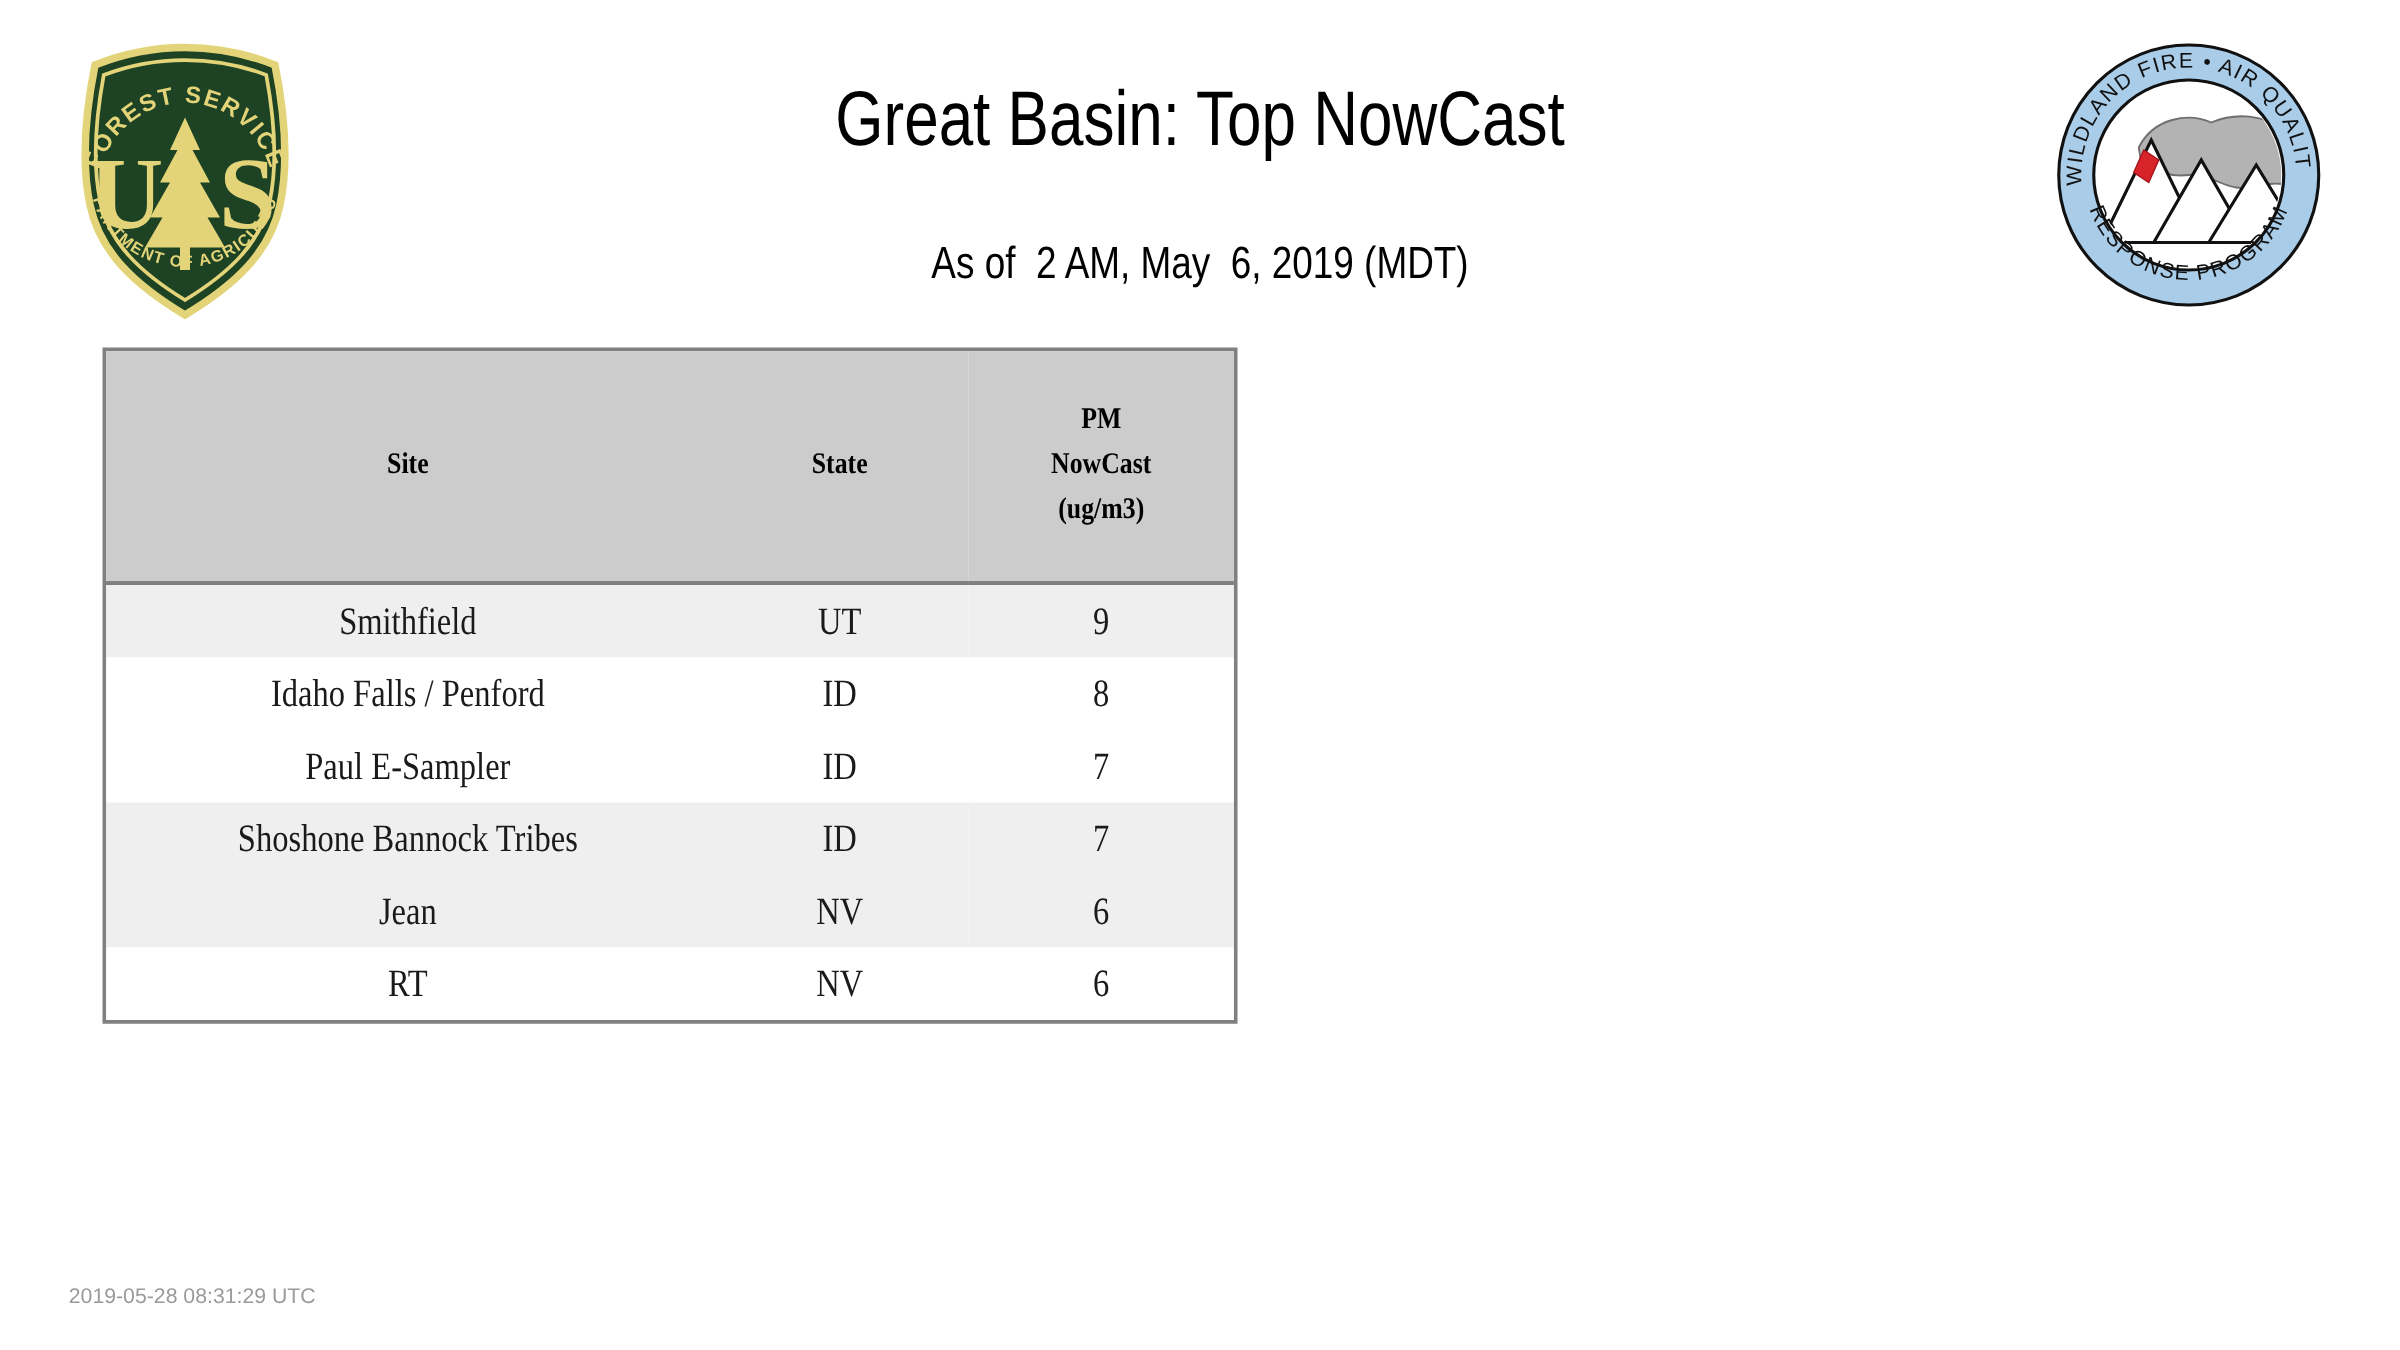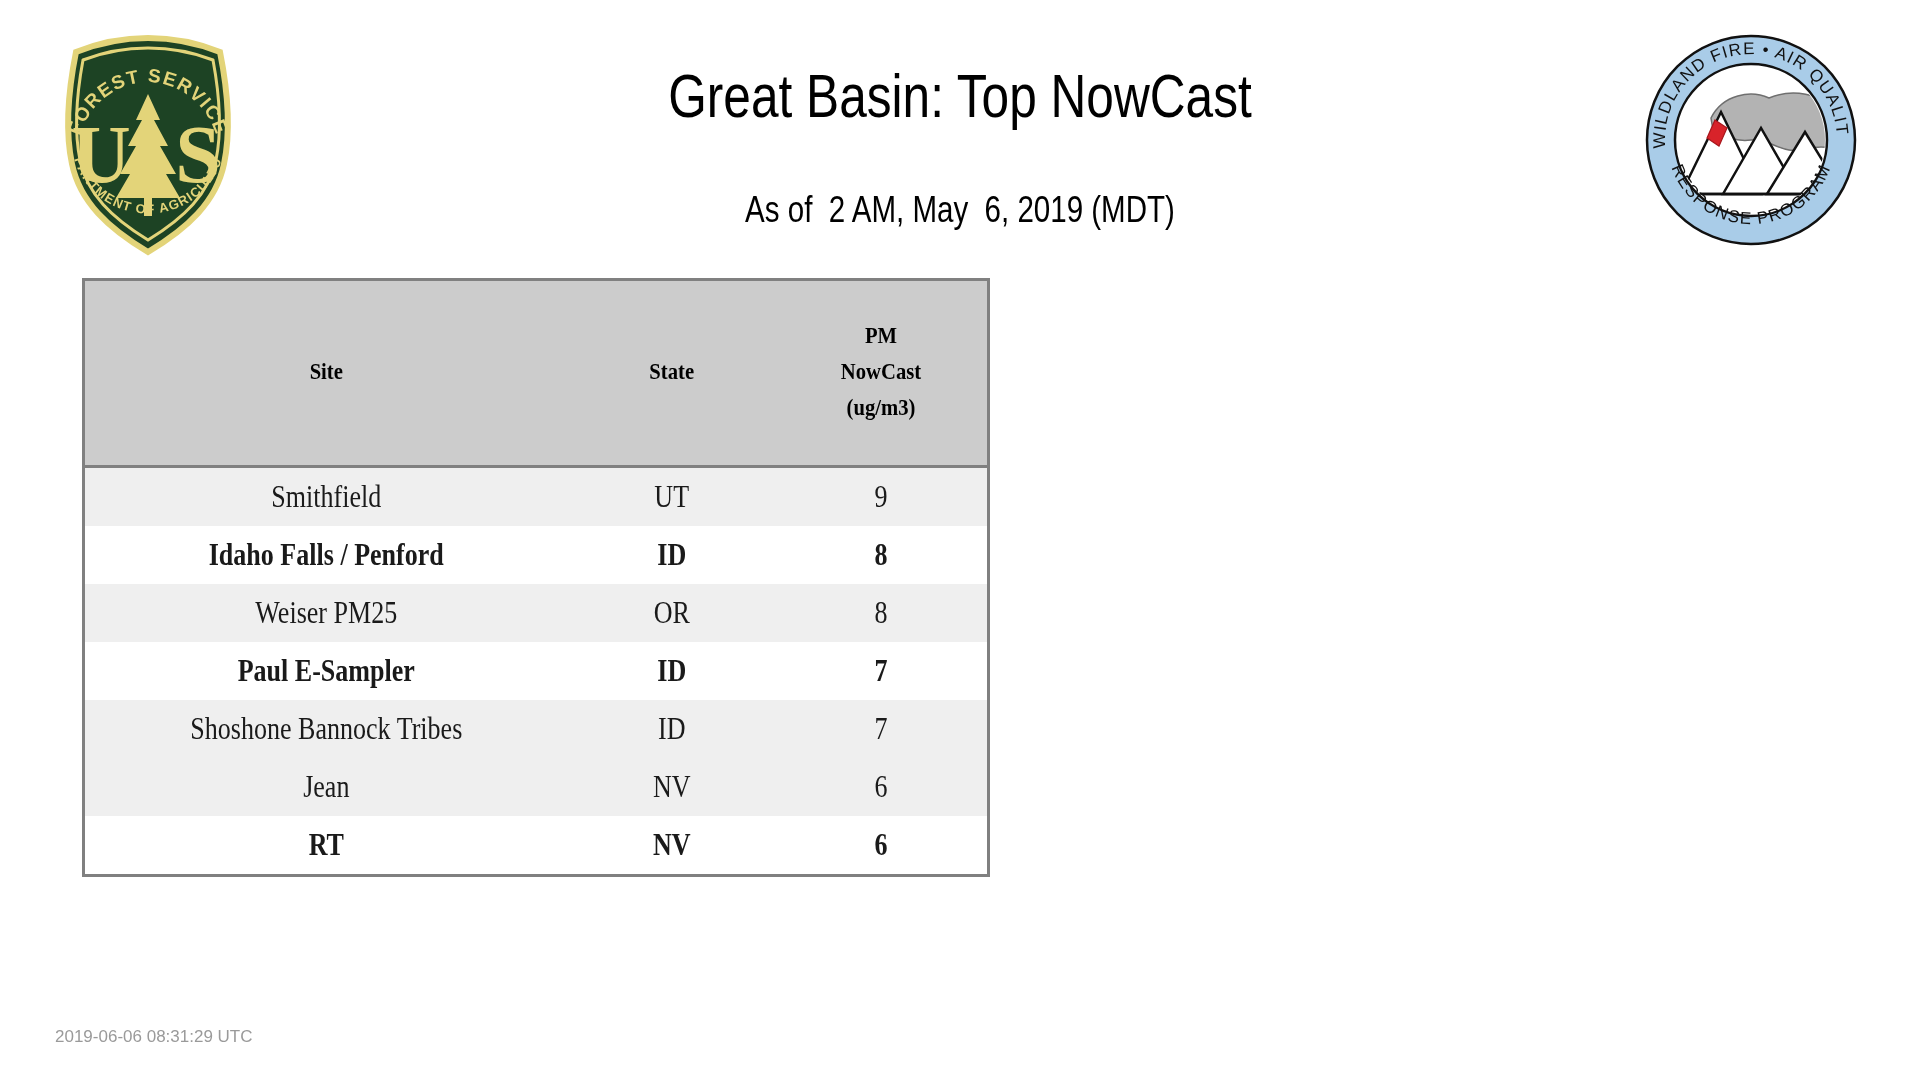--- a/index.html
+++ b/index.html
@@ -68,21 +68,21 @@
     text-align:center;vertical-align:middle;
     font-family:"Liberation Serif",serif;
     font-size:31px;line-height:34px;
     color:#1a1a1a;
     white-space:nowrap;
   }
   #nowcast-table tbody td .cell-inner{
     display:block;transform:scaleX(0.84);
   }
   #nowcast-table tbody tr.odd td{background:#efefef;}
-  #nowcast-table tbody tr.even td{background:#ffffff;font-weight:bold;}
+  #nowcast-table tbody tr.even td{background:#ffffff;}
 
   
   #render-timestamp{
     position:absolute;left:55px;top:1027px;
     font-family:"Liberation Sans",sans-serif;
     font-size:17px;line-height:20px;
     color:#9a9a9a;white-space:nowrap;
   }
 
   
@@ -213,31 +213,20 @@
             <td>
               <span class="cell-inner">Idaho Falls / Penford</span>
             </td>
             <td>
               <span class="cell-inner">ID</span>
             </td>
             <td>
               <span class="cell-inner">8</span>
             </td>
           </tr>
-          <tr class="odd">
-            <td>
-              <span class="cell-inner">Weiser PM25</span>
-            </td>
-            <td>
-              <span class="cell-inner">OR</span>
-            </td>
-            <td>
-              <span class="cell-inner">8</span>
-            </td>
-          </tr>
           <tr class="even">
             <td>
               <span class="cell-inner">Paul E-Sampler</span>
             </td>
             <td>
               <span class="cell-inner">ID</span>
             </td>
             <td>
               <span class="cell-inner">7</span>
             </td>
@@ -272,15 +261,15 @@
               <span class="cell-inner">NV</span>
             </td>
             <td>
               <span class="cell-inner">6</span>
             </td>
           </tr>
         </tbody>
     </table>
   </div>
 
-  <div id="render-timestamp">2019-06-06 08:31:29 UTC</div>
+  <div id="render-timestamp">2019-05-28 08:31:29 UTC</div>
 
 </div>
 
 </body></html>

